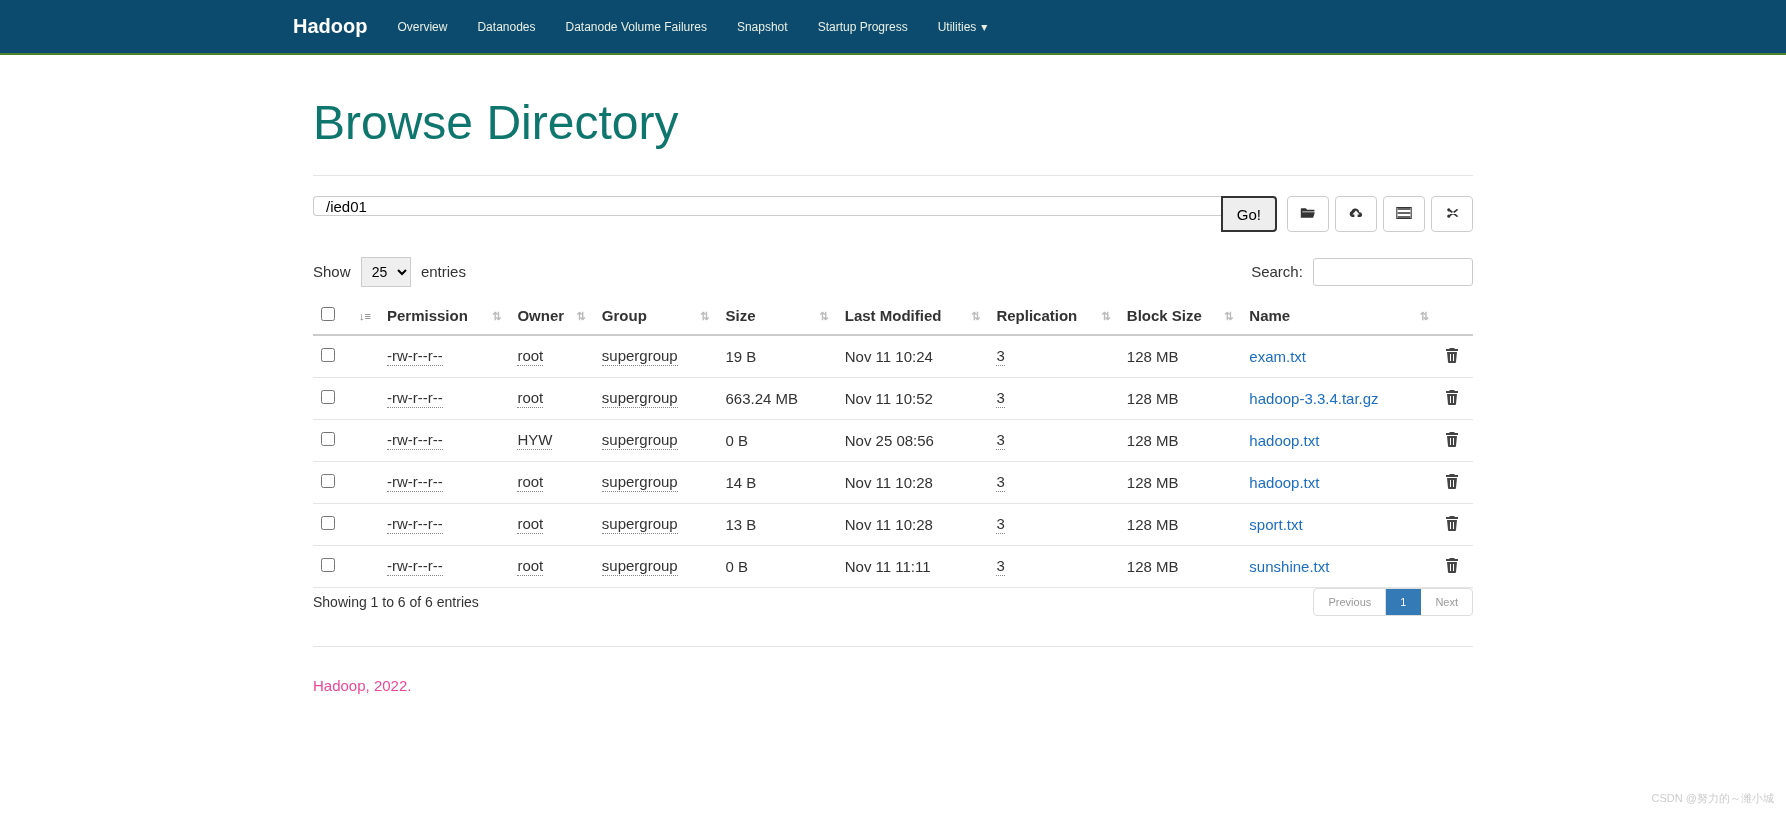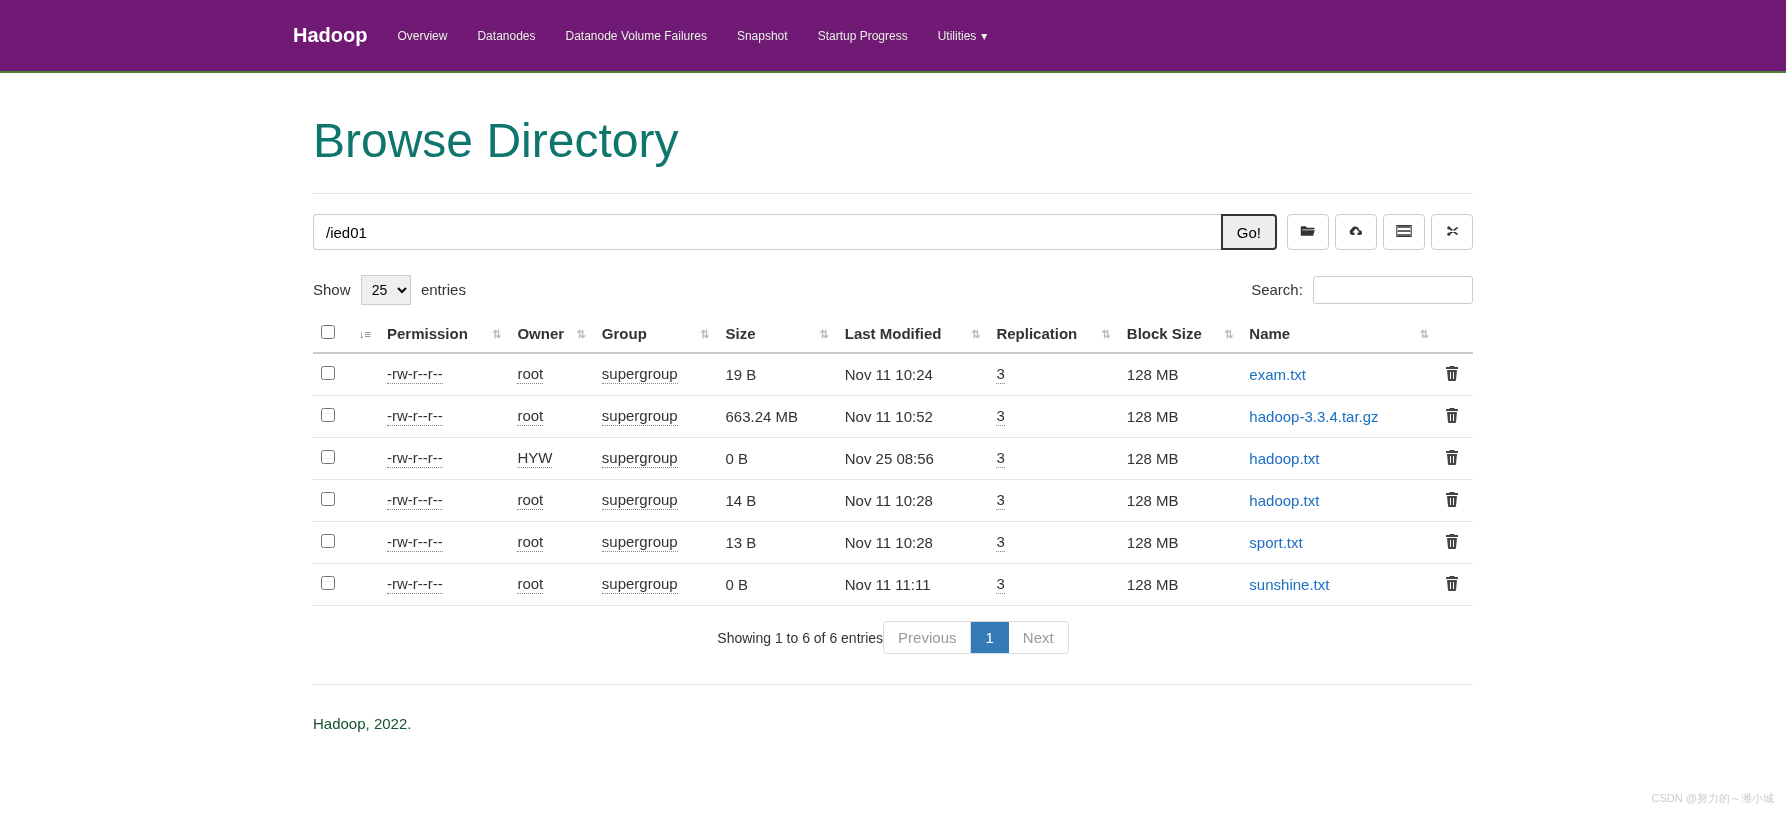--- a/index.html
+++ b/index.html
@@ -1,50 +1,50 @@
 <!DOCTYPE html>
 <html><head>
 <meta charset="utf-8">
 <style>
 * { box-sizing: border-box; margin: 0; padding: 0; }
 body { font-family: "Segoe UI", "Helvetica Neue", Arial, sans-serif; font-size: 14px; color: #333; }
-.navbar { background: #701a75; height: 73px; display: flex; align-items: center; padding: 0 20px; border-bottom: 2px solid #4a8230; }
+.navbar { background: #0c4a6e; height: 55px; display: flex; align-items: center; padding: 0 20px; border-bottom: 2px solid #4a8230; }
 .navbar-inner { width: 1200px; margin: 0 auto; display: flex; align-items: center; }
 .brand { color: #fff; font-size: 20px; font-weight: 600; margin-right: 30px; cursor: pointer; }
 .nav-item { color: #e8f0e3; font-size: 12px; margin-right: 30px; cursor: pointer; display: flex; align-items: center; }
 .nav-item .caret { margin-left: 5px; }
 .container { width: 1200px; margin: 0 auto; padding: 0 20px; }
 h1.page-title { font-size: 48px; font-weight: 400; color: #0f766e; margin: 40px 0 25px; }
 hr { border: none; border-top: 1px solid #e5e5e5; margin: 0 0 20px; }
 .path-row { display: flex; gap: 10px; margin-bottom: 25px; }
 .path-group { display: flex; flex: 1; }
-.path-input { flex: 1; height: 36px; border: 1px solid #ccc; border-right: none; border-radius: 4px 0 0 4px; padding: 0 12px; font-size: 15px; }
+.path-input { flex: 1; height: 20px; border: 1px solid #ccc; border-right: none; border-radius: 4px 0 0 4px; padding: 0 12px; font-size: 15px; }
 .go-btn { height: 36px; padding: 4px 14px; border: 2px solid #333; background: #eee; font-size: 15px; cursor: pointer; border-radius: 0 4px 4px 0; }
 .toolbar { display: flex; gap: 6px; }
 .tool-btn { width: 42px; height: 36px; border: 1px solid #ccc; border-radius: 4px; background: #fff; display: flex; align-items: center; justify-content: center; cursor: pointer; color: #333; }
 .tool-btn svg { width: 16px; height: 14px; }
 .controls-row { display: flex; justify-content: space-between; align-items: center; margin-bottom: 10px; font-size: 15px; color: #333; }
 .controls-row select { height: 30px; border: 1px solid #ccc; border-radius: 0; padding: 0 6px; margin: 0 6px; font-size: 14px; }
 .search-input { height: 28px; border: 1px solid #ccc; border-radius: 3px; width: 160px; margin-left: 6px; padding: 0 6px; }
 table.files { width: 100%; border-collapse: collapse; }
 table.files thead th { text-align: left; font-weight: 600; font-size: 15px; padding: 10px 8px; border-bottom: 2px solid #ccc; position: relative; cursor: pointer; }
 .sort-icons { position: absolute; right: 8px; top: 50%; transform: translateY(-50%); color: #bbb; font-size: 11px; line-height: 7px; }
 .sort-icons.first { color: #777; }
 table.files tbody td { padding: 11px 8px; border-bottom: 1px solid #e5e5e5; font-size: 15px; vertical-align: middle; }
 .dotted { border-bottom: 1px dotted #888; display: inline-block; padding-bottom: 1px; cursor: help; }
 .file-link { color: #1b6ec2; text-decoration: none; cursor: pointer; }
 .trash { color: #444; cursor: pointer; }
 .trash svg { width: 14px; height: 16px; }
-.footer-row { display: flex; justify-content: center; align-items: center; margin-top: 15px; }
+.footer-row { display: flex; justify-content: space-between; align-items: center; }
 .pagination { display: flex; border: 1px solid #ddd; border-radius: 4px; overflow: hidden; }
-.pagination div { padding: 7px 14px; border-right: 1px solid #ddd; font-size: 15px; cursor: pointer; }
+.pagination div { padding: 7px 14px; border-right: 1px solid #ddd; font-size: 11px; cursor: pointer; }
 .pagination div:last-child { border-right: none; }
 .pagination .disabled { color: #999; cursor: not-allowed; }
 .pagination .active { background: #337ab7; color: #fff; border-color: #337ab7; }
-.footer-text { margin: 30px 0 20px; font-size: 15px; color: #14532d; }
+.footer-text { margin: 30px 0 20px; font-size: 15px; color: #ec4899; }
 .watermark { position: fixed; bottom: 8px; right: 12px; color: #ccc; font-size: 11px; }
 input[type="checkbox"] { width: 14px; height: 14px; cursor: pointer; }
 </style>
 </head>
 <body>
 
 <div class="navbar">
   <div class="navbar-inner">
     <div class="brand">Hadoop</div>
     <div class="nav-item">Overview</div>

